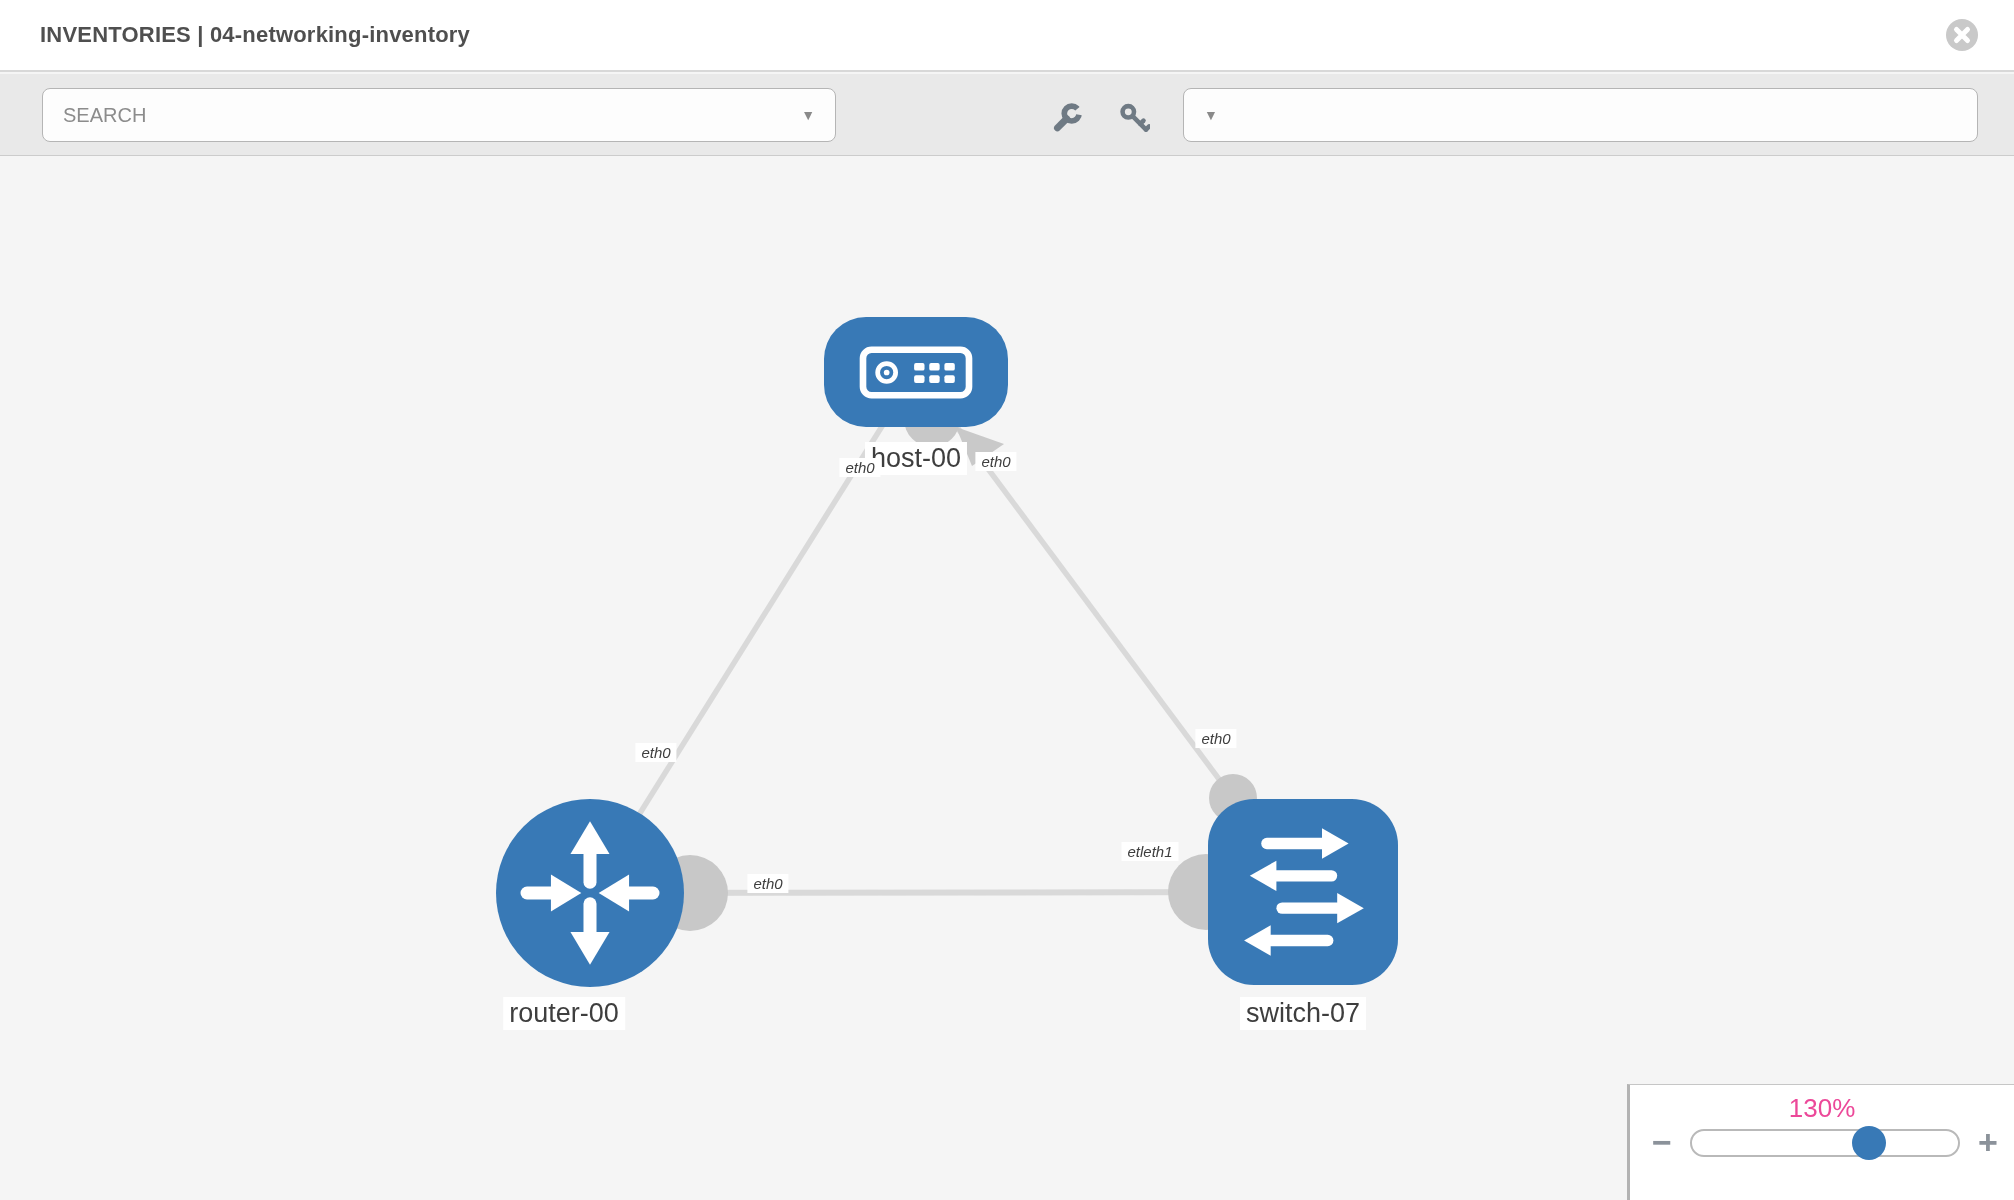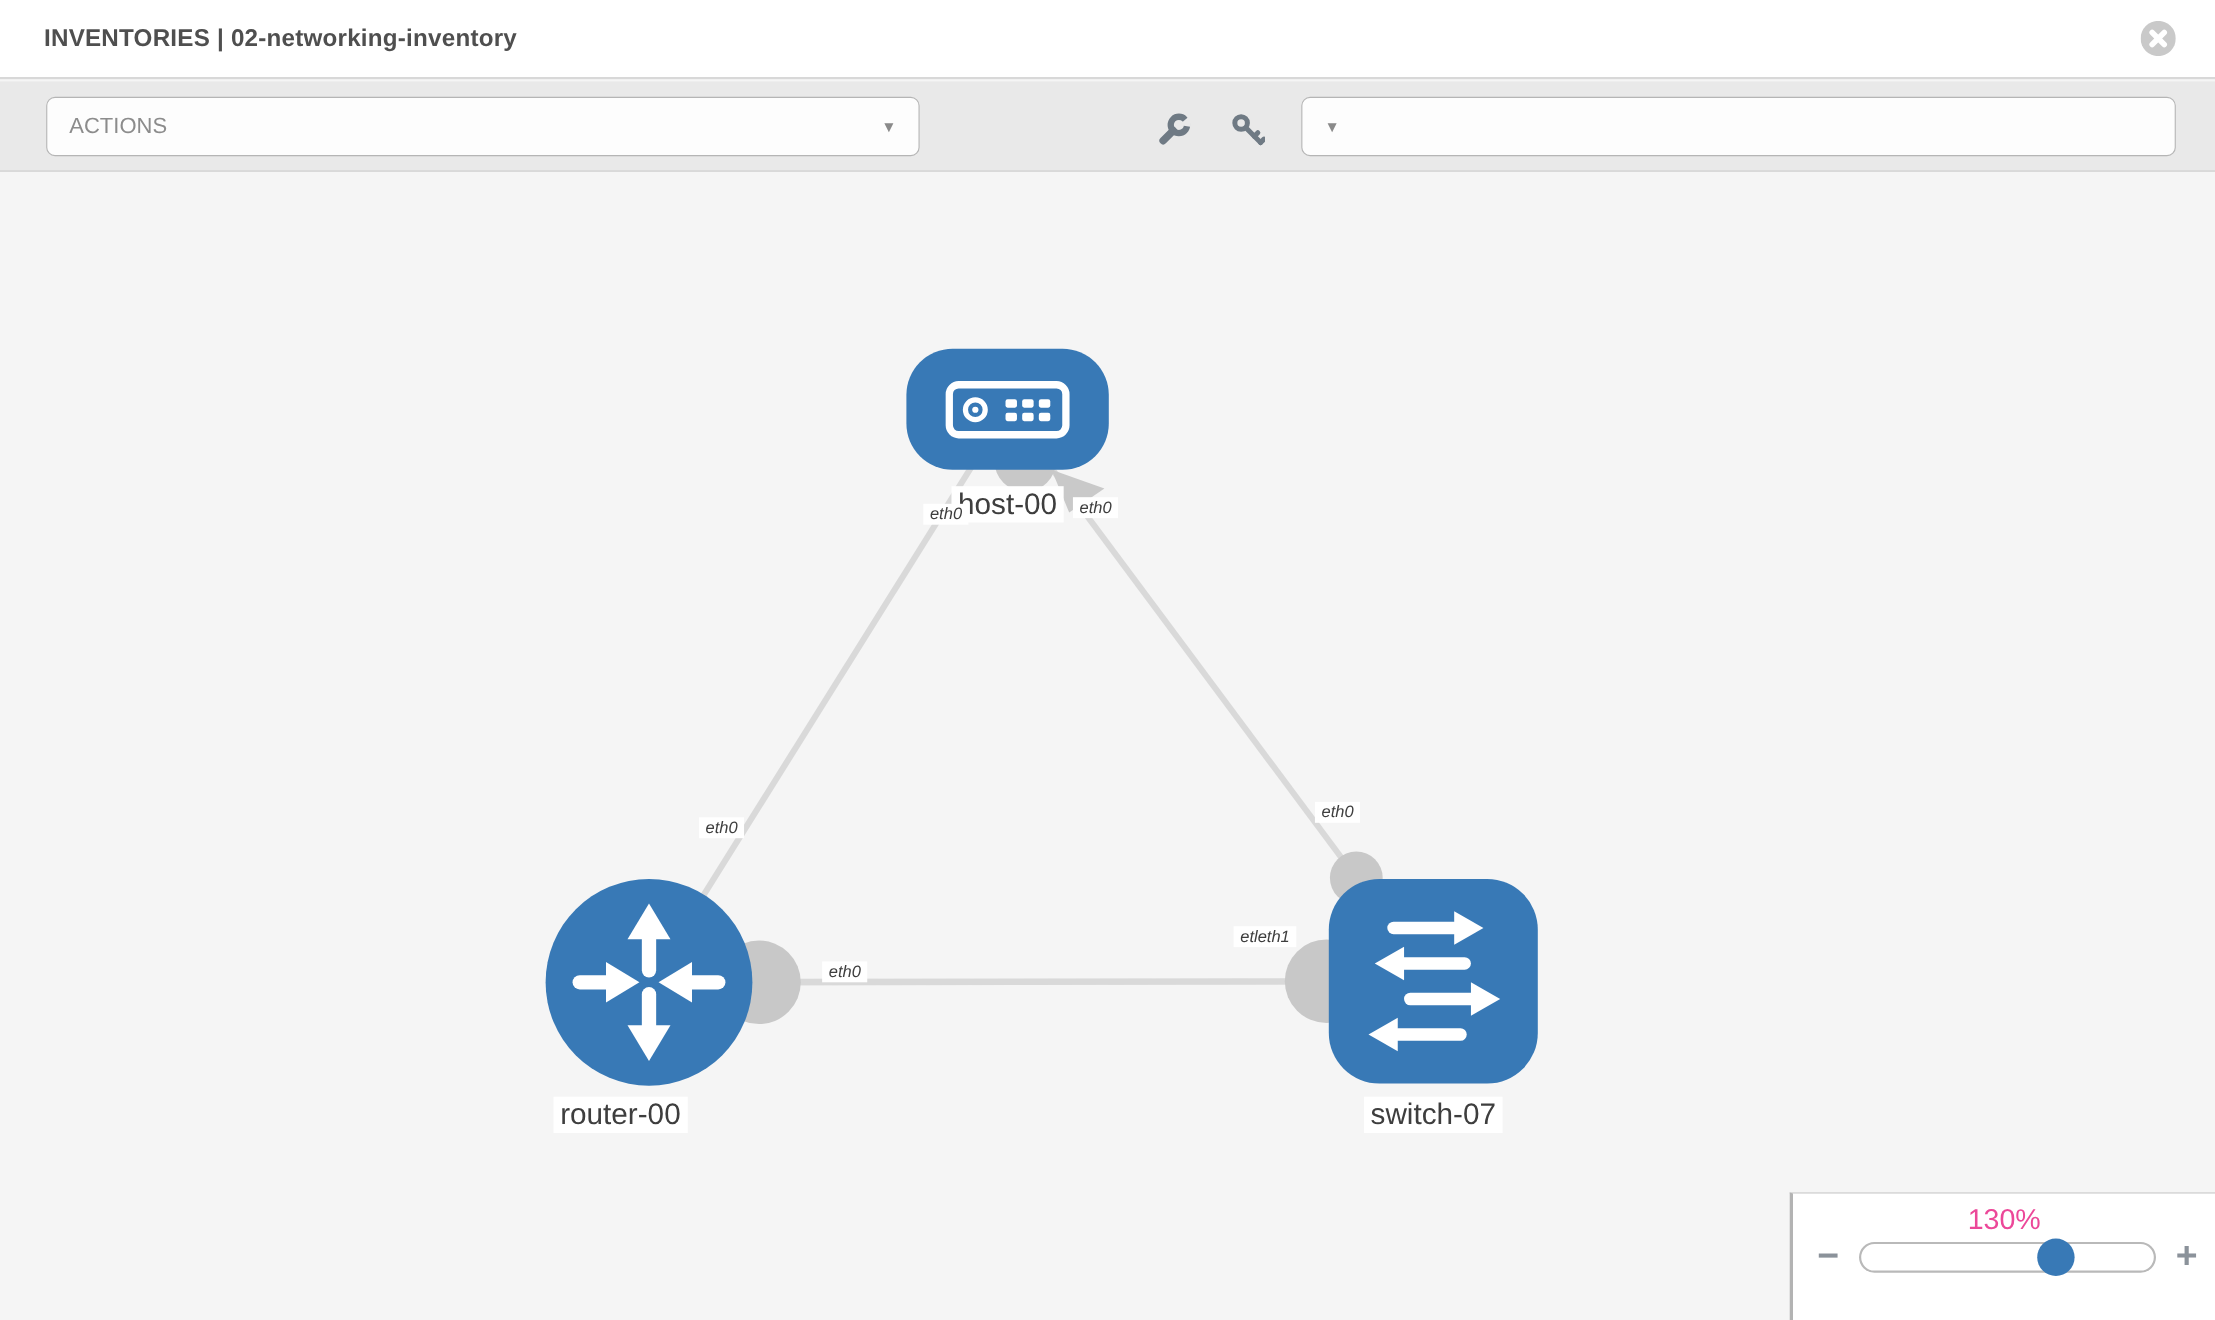--- a/index.html
+++ b/index.html
@@ -62,32 +62,32 @@
   .zoom-track { position:absolute; left:60px; top:44px; width:270px; height:28px;
                 background:#ffffff; border:2px solid #b9b9b9; border-radius:15px;
                 cursor:pointer; }
   .zoom-thumb { position:absolute; left:222px; top:41px; width:34px; height:34px;
                 border-radius:50%; background:#3879b6; cursor:grab; }
 </style>
 </head>
 <body>
 
 <div class="header">
-  <div class="page-title">INVENTORIES | 02-networking-inventory</div>
+  <div class="page-title">INVENTORIES | 04-networking-inventory</div>
   <button class="close-btn">
     <svg width="32" height="32" viewBox="0 0 32 32">
       <circle cx="16" cy="16" r="16" fill="#c9c9c9"></circle>
       <path d="M10.5 10.5 L21.5 21.5 M21.5 10.5 L10.5 21.5" stroke="#ffffff" stroke-width="5" stroke-linecap="round"></path>
     </svg>
   </button>
 </div>
 
 <div class="toolbar">
   <div class="dropdown dd-actions">
-    <span class="dd-label">ACTIONS</span>
+    <span class="dd-label">SEARCH</span>
     <span class="dd-caret">▼</span>
   </div>
 
   <button class="tool-btn tool-wrench">
     <svg width="32" height="32" viewBox="0 0 28 28">
       <line x1="6.5" y1="23.5" x2="14.5" y2="15.5" stroke="#6f7a84" stroke-width="6" stroke-linecap="round"></line>
       <circle cx="19" cy="11" r="6.5" fill="none" stroke="#6f7a84" stroke-width="5"></circle>
       <polygon points="19,11 28,3.5 28,12.5" fill="#e9e9e9"></polygon>
     </svg>
   </button>

